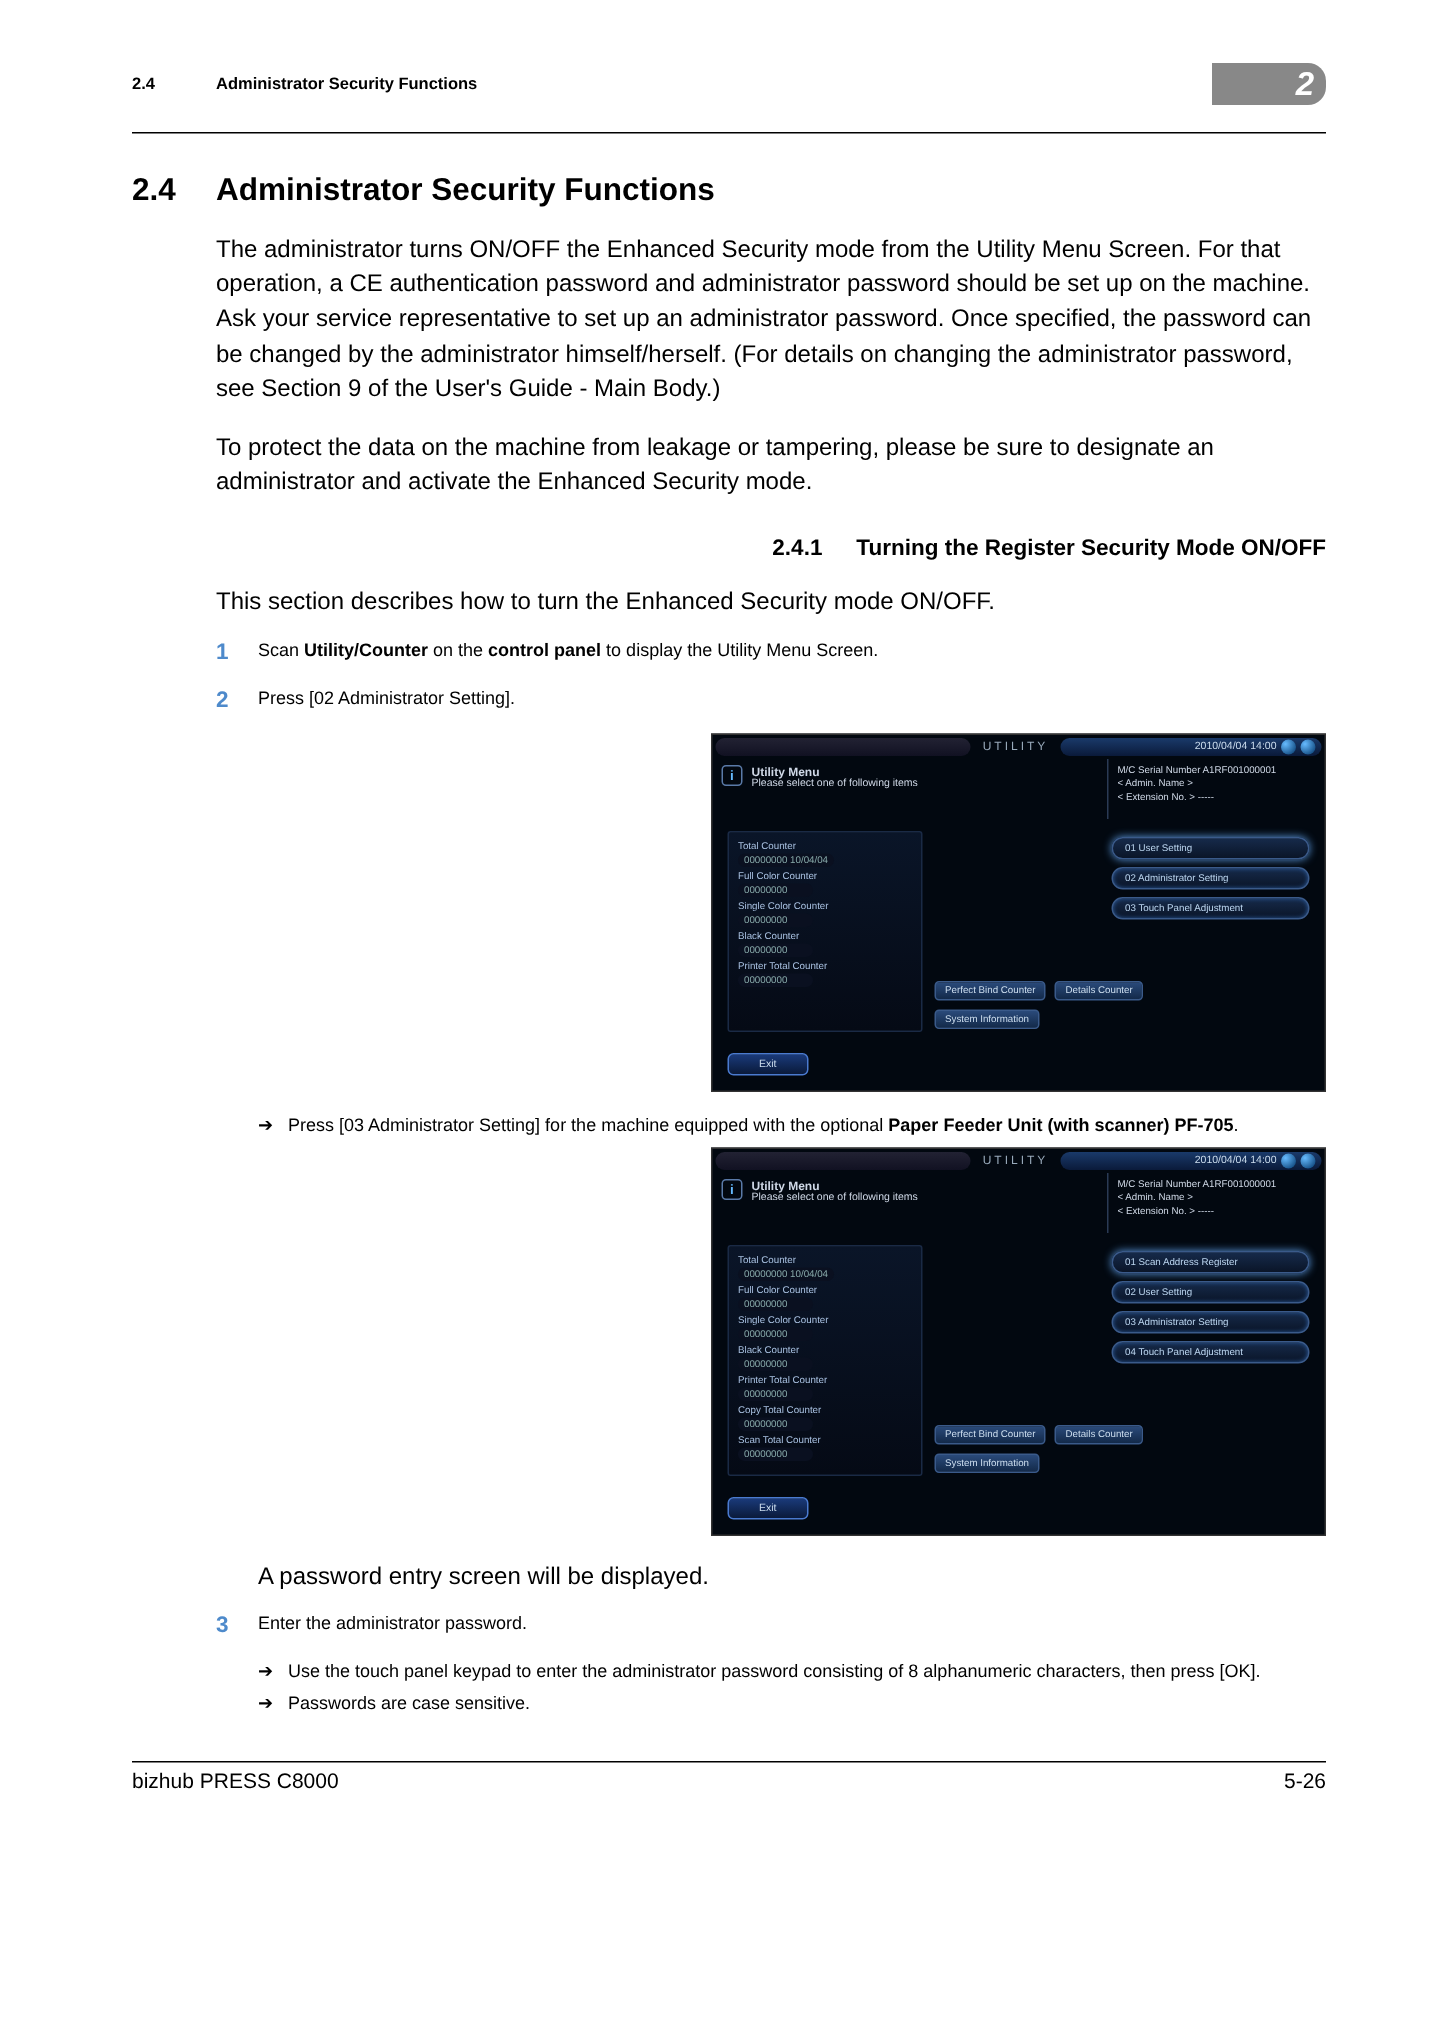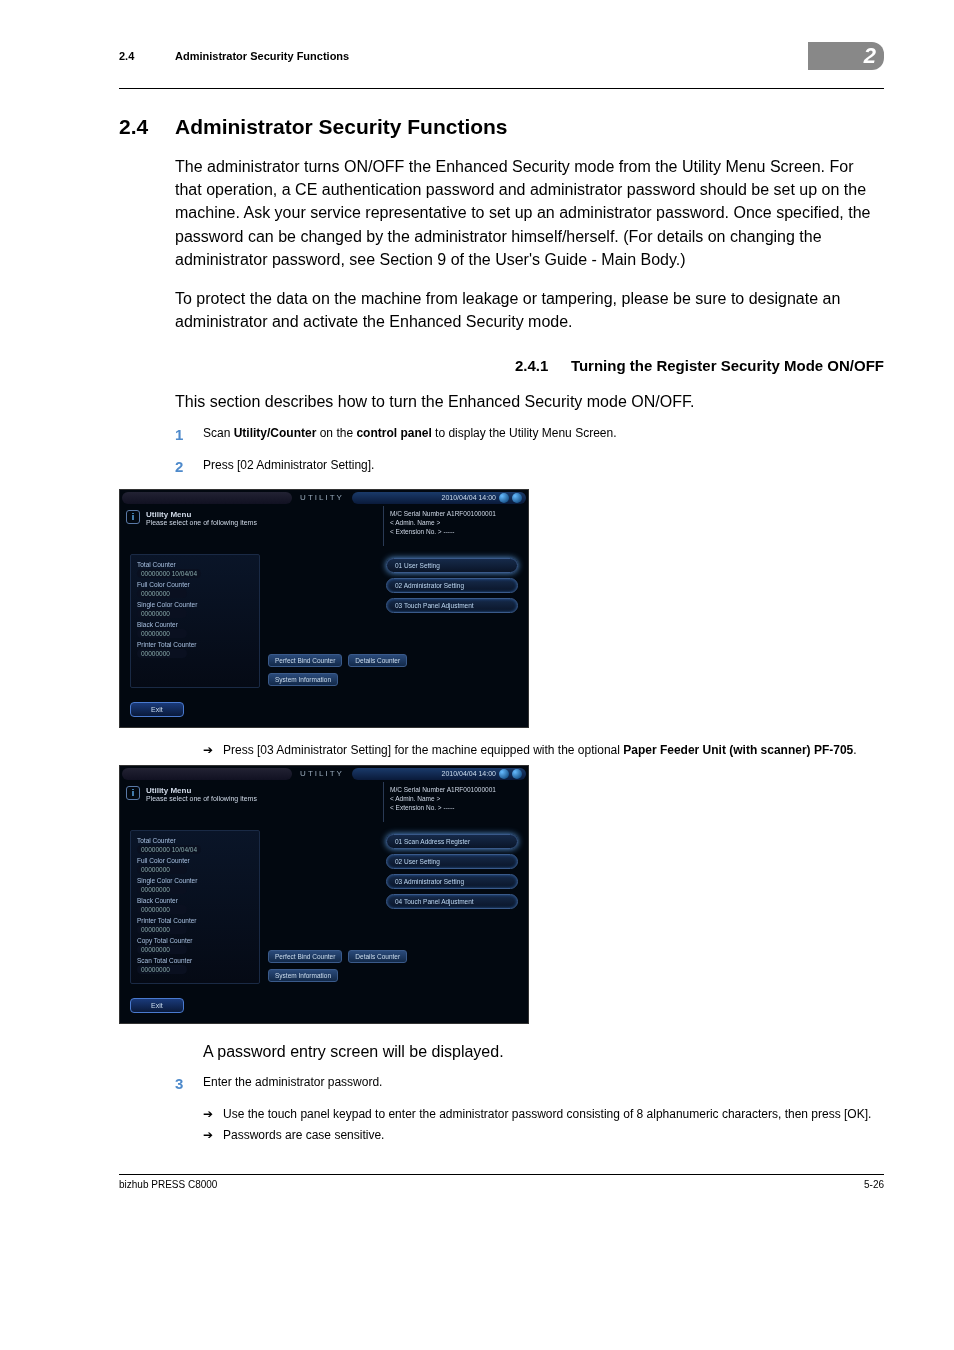--- a/index.html
+++ b/index.html
@@ -7,21 +7,20 @@
     font-family: Arial, Helvetica, sans-serif;
     margin: 0;
     padding: 0;
     background: #fff;
     color: #000;
     width: 954px;
   }
   .page {
     padding: 42px 70px 30px 88px;
     position: relative;
-    margin-left: 31px;
   }
   .top-line {
     display: flex;
     align-items: center;
     margin-bottom: 18px;
   }
   .section-num-head {
     font-size: 11px;
     font-weight: bold;
     color: #000;
@@ -101,21 +100,21 @@
     margin-bottom: 4px;
   }
   .arrow-line .arrow {
     width: 20px;
     flex-shrink: 0;
   }
   .arrow-line .txt { flex: 1; }
   .screenshot-wrap {
     margin: 6px 0 14px 0;
     display: flex;
-    justify-content: flex-start;
+    justify-content: flex-end;
   }
   .screenshot {
     width: 410px;
     background: #020810;
     border: 1px solid #333;
     font-family: Arial, sans-serif;
     font-size: 8px;
     color: #cfd8e6;
     position: relative;
   }
@@ -218,21 +217,21 @@
     border: 1px solid #4a7acf;
     border-radius: 4px;
     padding: 3px 20px;
     font-size: 7px;
     color: #cde;
     display: inline-block;
   }
   .footer {
     display: flex;
     justify-content: space-between;
-    font-size: 10px;
+    font-size: 14px;
     border-top: 1px solid #000;
     padding-top: 4px;
     margin-top: 30px;
   }
 </style>
 </head>
 <body>
 
 <div class="page">
   <div class="top-line">

